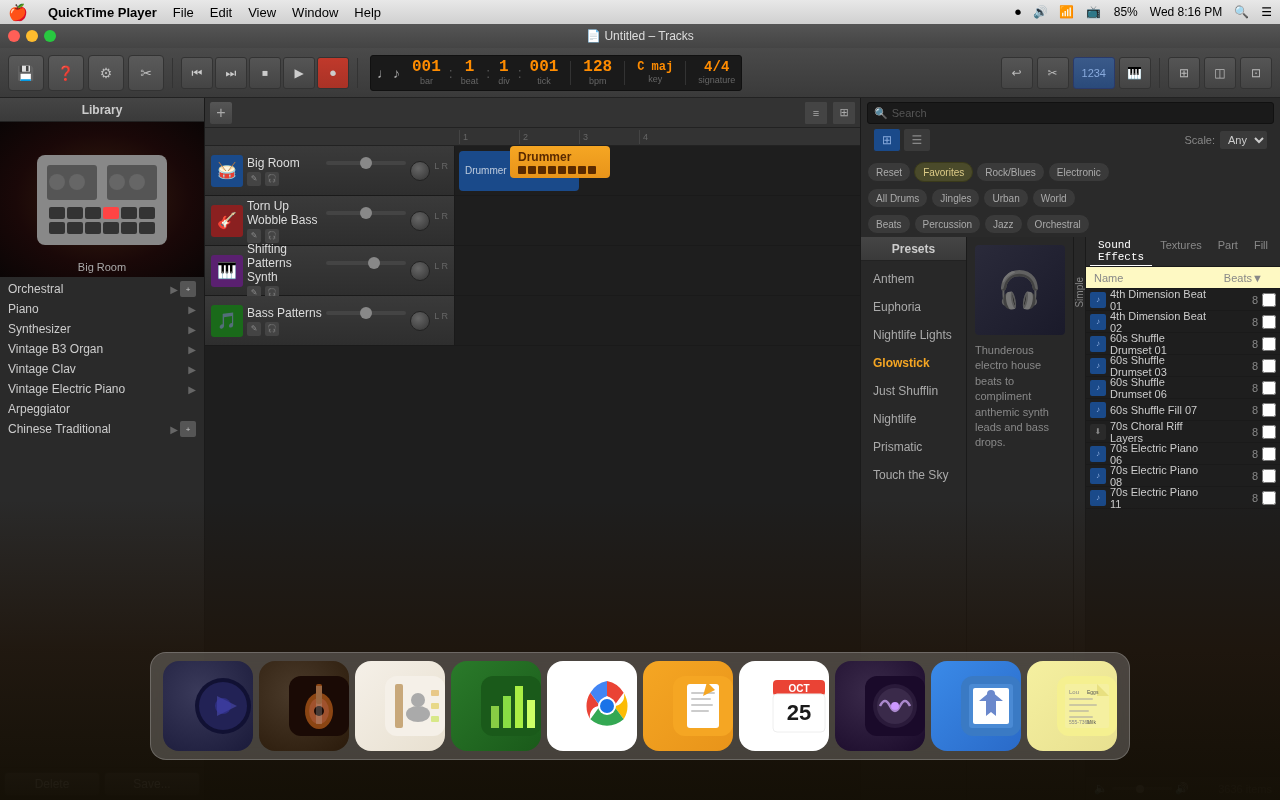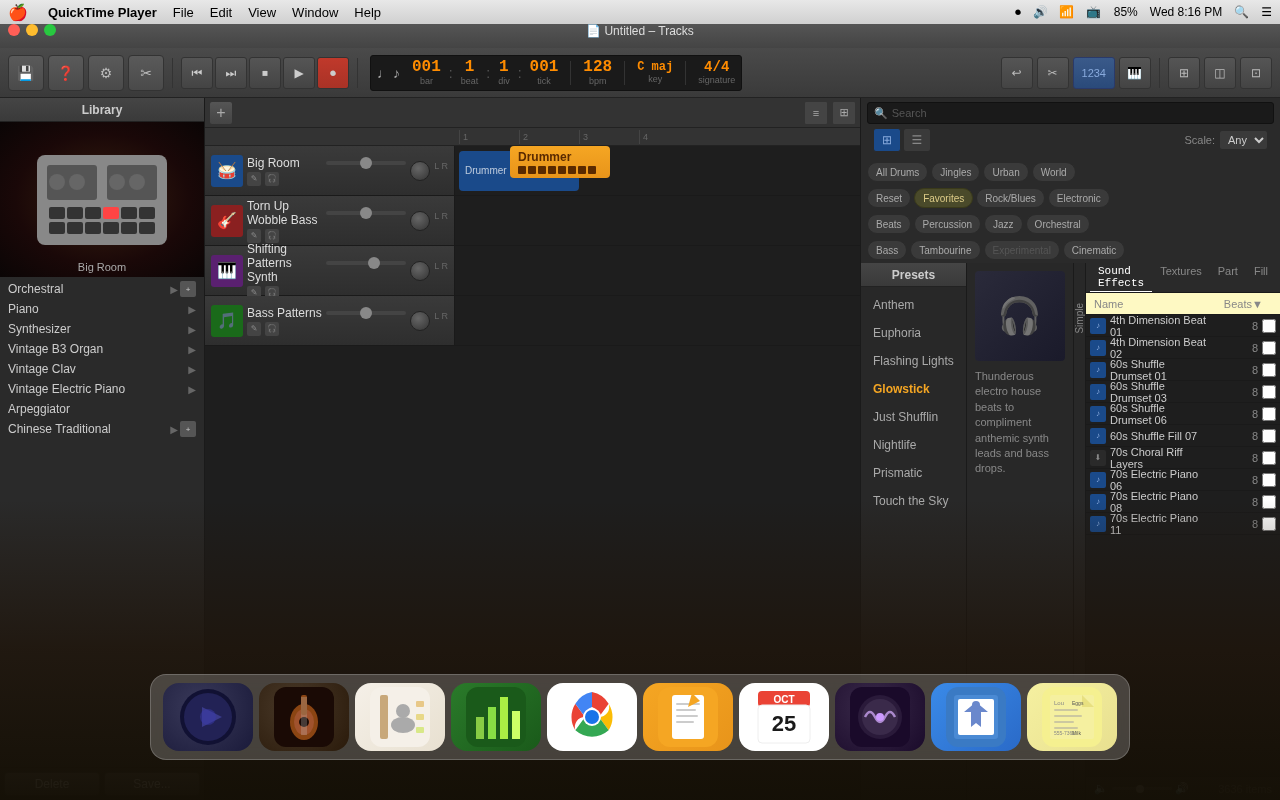--- a/index.html
+++ b/index.html
@@ -44,20 +44,21 @@
       width: 100%;
       height: 776px;
       background: #2a2a2a;
       display: flex;
       flex-direction: column;
     }
     .titlebar {
       height: 24px;
       background: linear-gradient(180deg, #555 0%, #444 100%);
       display: flex;
+      align-items: center;
       padding: 0 8px;
       gap: 6px;
       position: relative;
     }
     .traffic-light {
       width: 12px; height: 12px; border-radius: 50%; cursor: pointer;
     }
     .tl-close { background: #ff5f57; }
     .tl-min { background: #febc2e; }
     .tl-max { background: #28c840; }
@@ -655,26 +656,26 @@
       backdrop-filter: blur(10px);
       border: 1px solid rgba(255,255,255,0.2);
       border-radius: 16px;
       padding: 8px 12px;
       display: flex;
       align-items: flex-end;
       gap: 6px;
     }
     .dock-item {
       width: 90px;
-      height: 68px;
+      height: 90px;
       border-radius: 16px;
       cursor: pointer;
       display: flex;
       flex-direction: column;
-      align-items: center;
+      align-items: flex-end;
       justify-content: center;
       transition: transform 0.1s;
       position: relative;
       overflow: hidden;
     }
     
     .dock-quicktime { background: radial-gradient(circle at 40% 35%, #3a3a5a, #1a1a3a); }
     .dock-finder { background: linear-gradient(135deg, #7ec8f0 0%, #4a90d9 50%, #3a7ac4 100%); }
     .dock-garageband { background: radial-gradient(circle at 40% 35%, #4a3a2a, #2a1a0a); }
     .dock-contacts { background: linear-gradient(135deg, #f5f0e8 0%, #e8e0d0 100%); }
@@ -1042,63 +1043,57 @@
         </div>
         <div class="loops-scale">
           <span class="loops-scale-label">Scale:</span>
           <select class="loops-scale-select">
             <option>Any</option>
           </select>
         </div>
       </div>
 
       <div class="loops-filter-row">
+        <button class="tag-btn">Reset</button>
+        <button class="tag-btn featured">Favorites</button>
+        <button class="tag-btn">Rock/Blues</button>
+        <button class="tag-btn">Electronic</button>
+      </div>
+
+      <div class="loops-filter-row">
         <button class="tag-btn">All Drums</button>
         <button class="tag-btn">Jingles</button>
         <button class="tag-btn">Urban</button>
         <button class="tag-btn">World</button>
-      </div>
-
-      <div class="loops-filter-row">
-        <button class="tag-btn">Reset</button>
-        <button class="tag-btn featured">Favorites</button>
-        <button class="tag-btn">Rock/Blues</button>
-        <button class="tag-btn">Electronic</button>
       </div>
 
       <div class="loops-filter-row">
         <button class="tag-btn">Beats</button>
         <button class="tag-btn">Percussion</button>
         <button class="tag-btn">Jazz</button>
         <button class="tag-btn">Orchestral</button>
       </div>
 
-      <div class="loops-filter-row">
-        <button class="tag-btn">Bass</button>
-        <button class="tag-btn">Tambourine</button>
-        <button class="tag-btn" style="color:#555;">Experimental</button>
-        <button class="tag-btn">Cinematic</button>
-      </div>
 
 
       <div class="bottom-section">
 
         <div class="presets-panel">
           <div class="panel-header">
             <span>Presets</span>
           </div>
           <div class="presets-list">
             <div class="preset-item">
               <span>Anthem</span>
             </div>
             <div class="preset-item">
               <span>Euphoria</span>
             </div>
             <div class="preset-item">
-              <span>Flashing Lights</span>
+              <span>Nightlife Lights</span>
             </div>
             <div class="preset-item selected">
               <span>Glowstick</span>
             </div>
             <div class="preset-item">
               <span>Just Shufflin</span>
             </div>
             <div class="preset-item">
               <span>Nightlife</span>
             </div>

